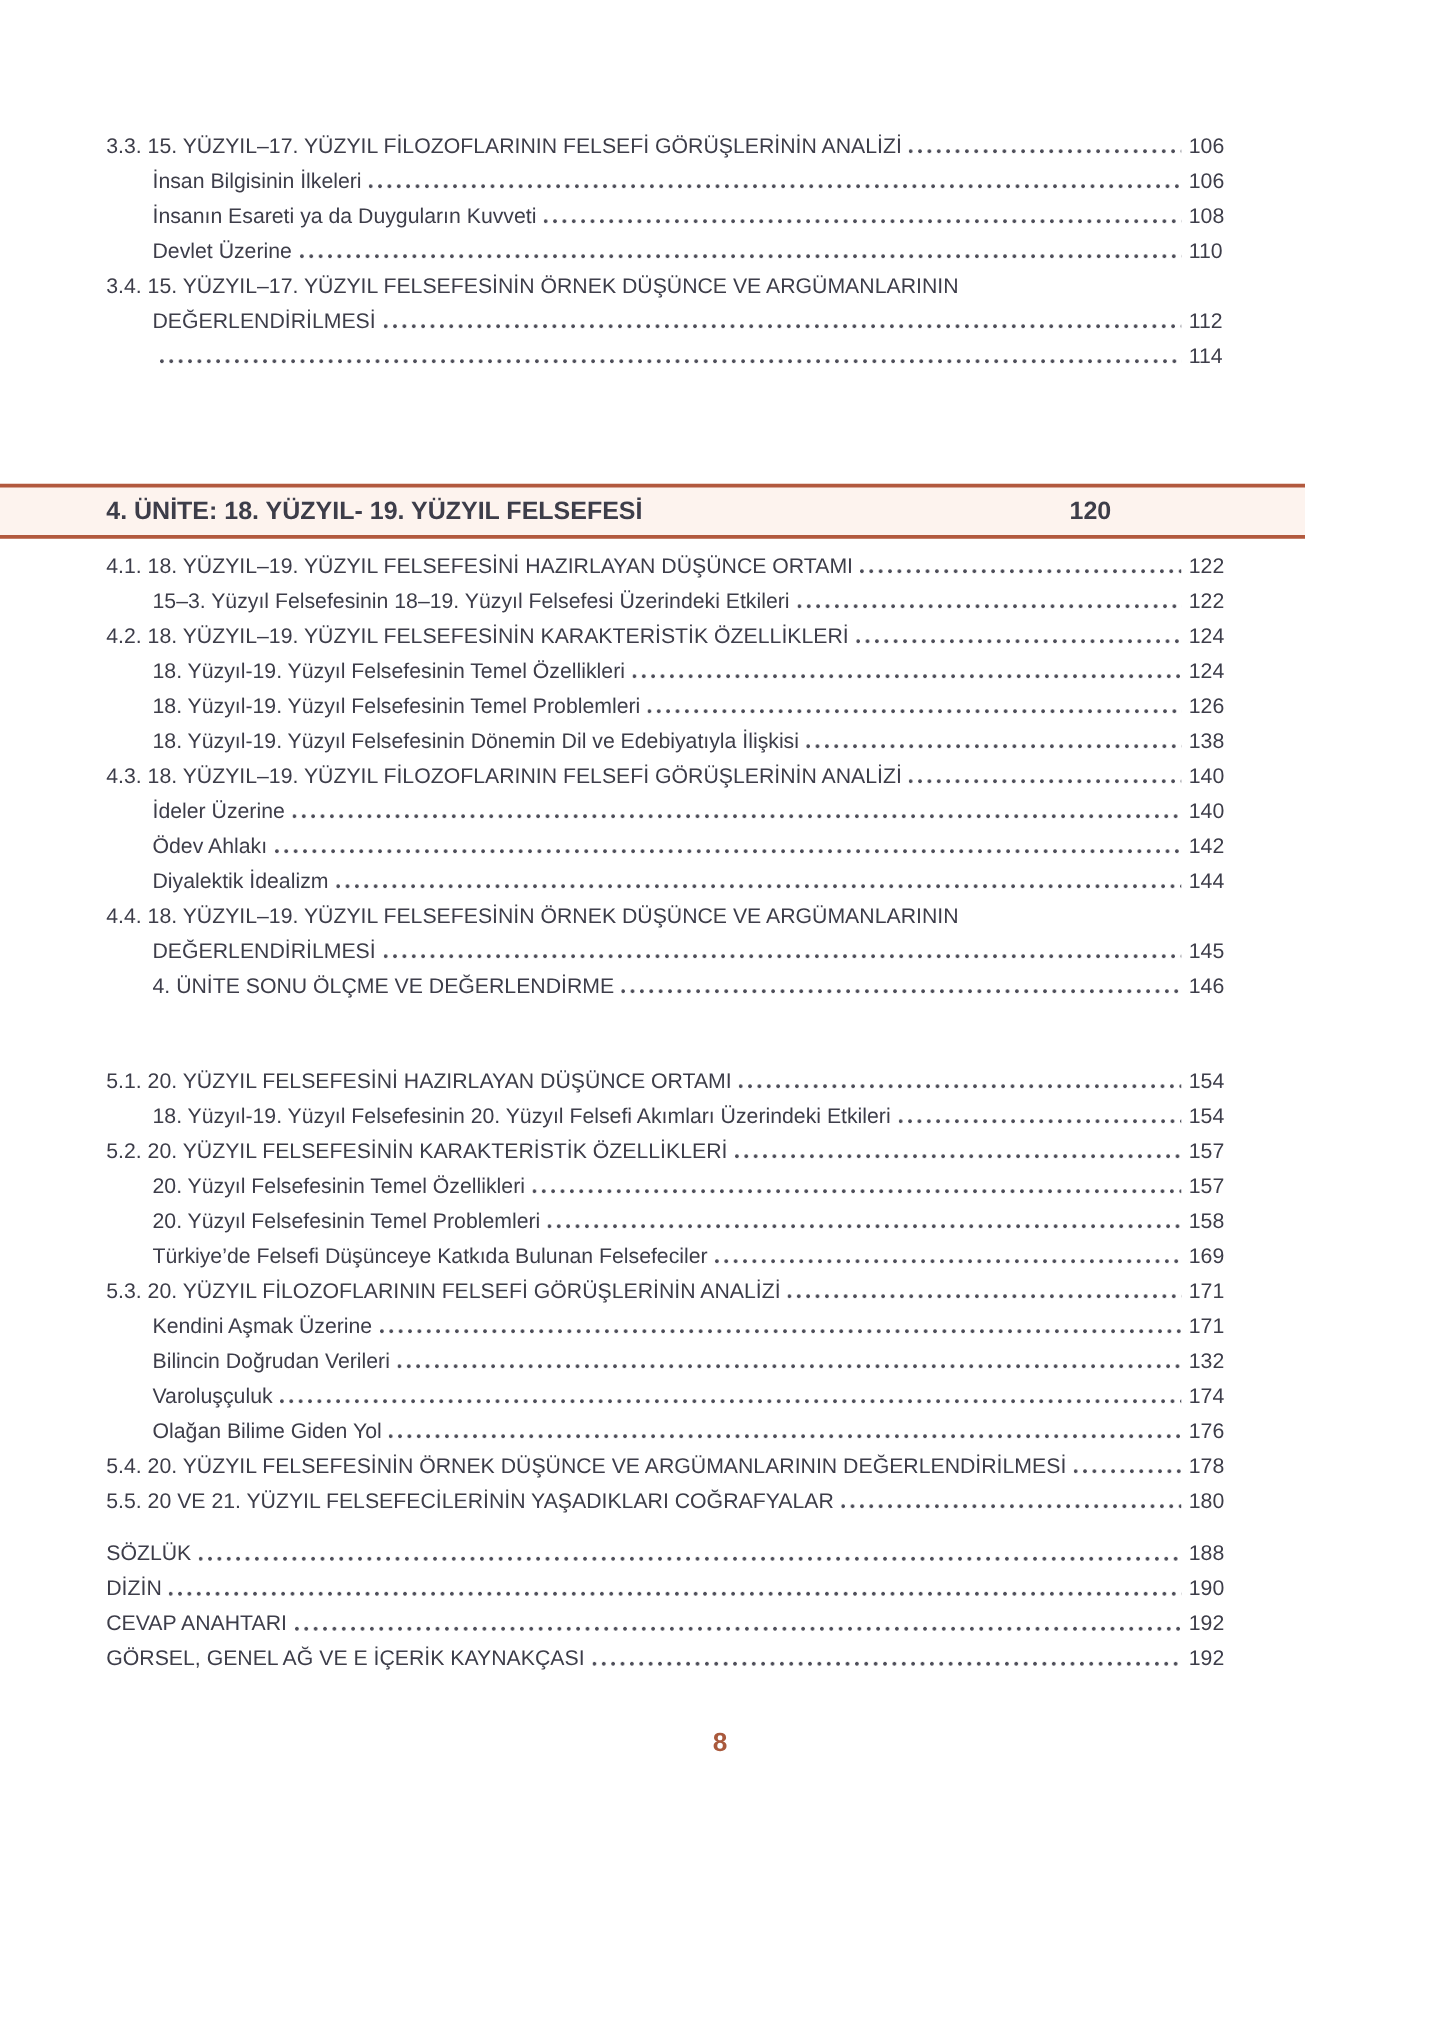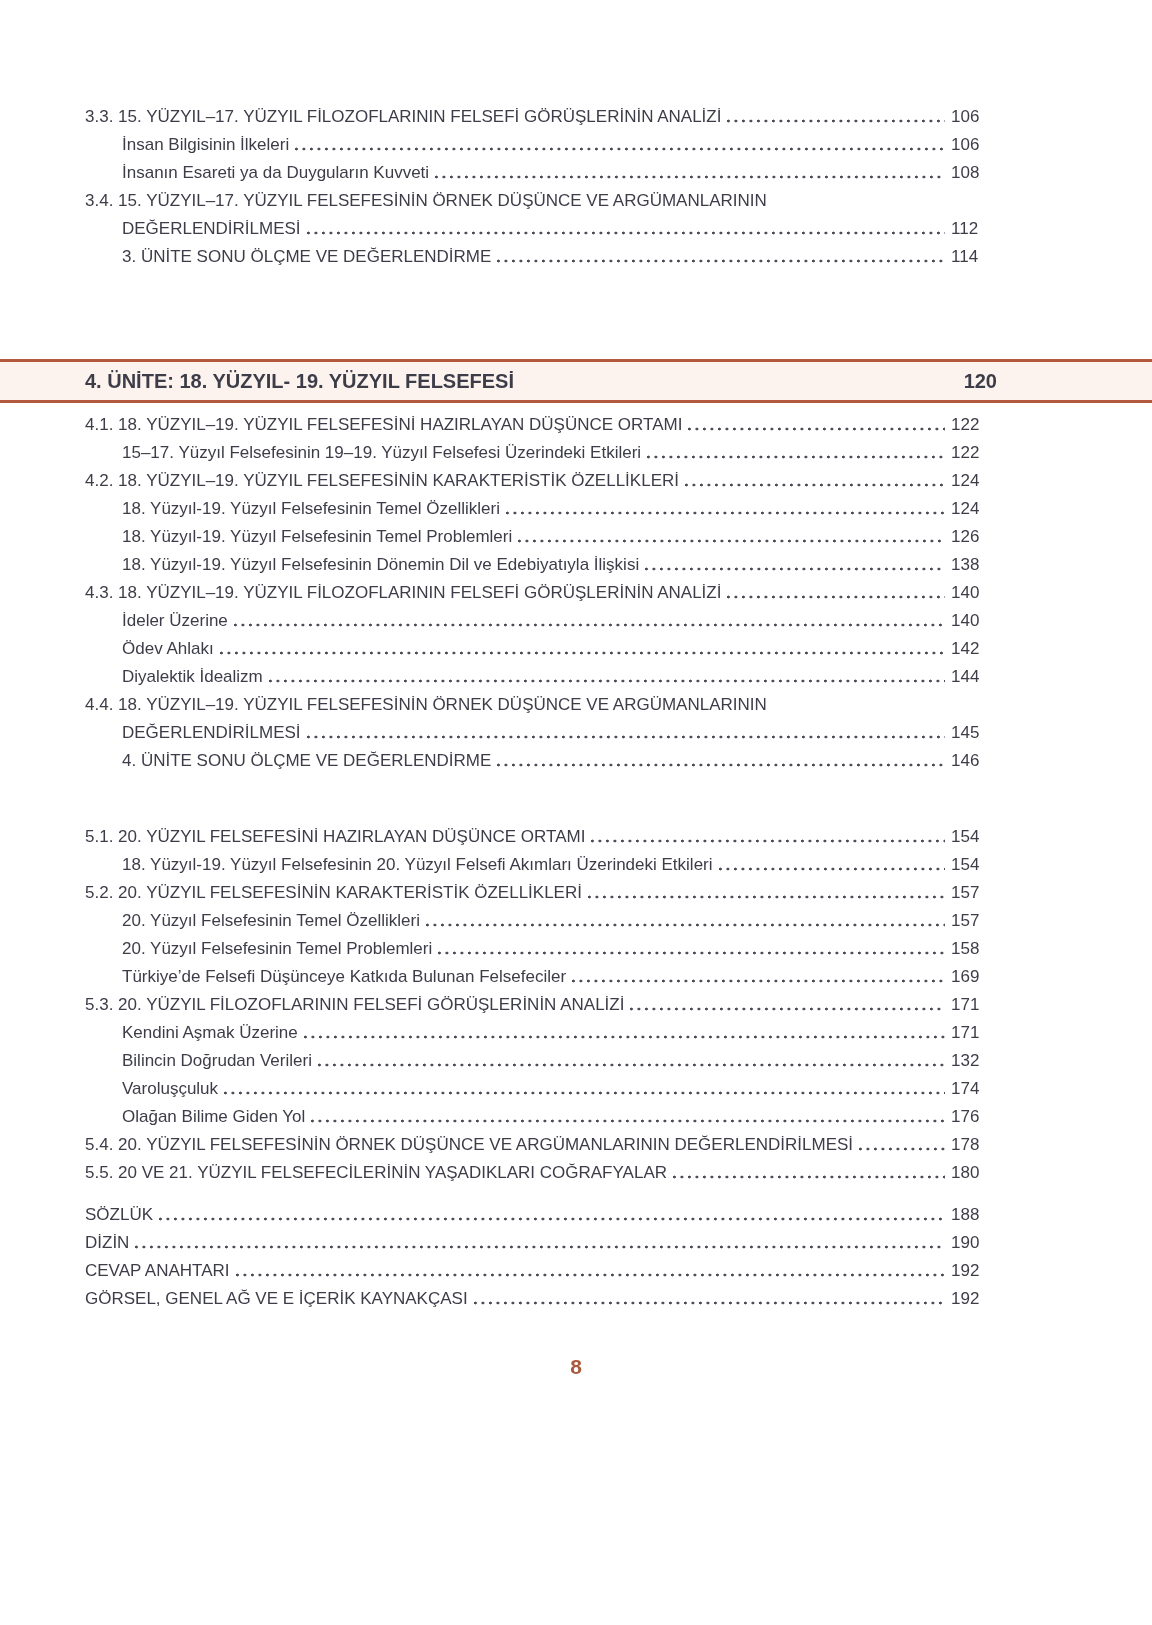--- a/index.html
+++ b/index.html
@@ -35,21 +35,21 @@
   }
   .toc-row .pg{
     width:46px;
     white-space:nowrap;
   }
   .spacer{width:100%;}
   .unit-band{
     display:flex;
     align-items:baseline;
     box-sizing:border-box;
-    width:1152px;
+    width:1044px;
     padding:7px 155px 7px 85px;
     border-top:3px solid;
     border-bottom:3px solid;
     font-weight:bold;
     font-size:20px;
     line-height:24px;
   }
   .unit-band .unit-title{flex:1;white-space:nowrap;}
   .unit-band .unit-page{width:46px;text-align:right;}
   .theme-warm{
@@ -81,46 +81,50 @@
       <div class="toc-row indent-1">
         <span class="t">İnsan Bilgisinin İlkeleri</span>
         <span class="leader"></span>
         <span class="pg">106</span>
       </div>
       <div class="toc-row indent-1">
         <span class="t">İnsanın Esareti ya da Duyguların Kuvveti</span>
         <span class="leader"></span>
         <span class="pg">108</span>
       </div>
+      <div class="toc-row indent-1">
+        <span class="t">Devlet Üzerine</span>
+        <span class="leader"></span>
+        <span class="pg">110</span>
+      </div>
       <div class="toc-row indent-0">
         <span class="t">3.4. 15. YÜZYIL–17. YÜZYIL FELSEFESİNİN ÖRNEK DÜŞÜNCE VE ARGÜMANLARININ</span>
       </div>
       <div class="toc-row indent-1">
         <span class="t">DEĞERLENDİRİLMESİ</span>
         <span class="leader"></span>
         <span class="pg">112</span>
       </div>
       <div class="toc-row indent-1">
-        <span class="t">3. ÜNİTE SONU ÖLÇME VE DEĞERLENDİRME</span>
         <span class="leader"></span>
         <span class="pg">114</span>
       </div>
       <div class="spacer" style="height: 88px;"></div>
       <div class="unit-band theme-warm">
         <span class="unit-title">4. ÜNİTE: 18. YÜZYIL- 19. YÜZYIL FELSEFESİ</span>
         <span class="unit-page">120</span>
       </div>
       <div class="spacer" style="height: 8px;"></div>
       <div class="toc-row indent-0">
         <span class="t">4.1. 18. YÜZYIL–19. YÜZYIL FELSEFESİNİ HAZIRLAYAN DÜŞÜNCE ORTAMI</span>
         <span class="leader"></span>
         <span class="pg">122</span>
       </div>
       <div class="toc-row indent-1">
-        <span class="t">15–17. Yüzyıl Felsefesinin 19–19. Yüzyıl Felsefesi Üzerindeki Etkileri</span>
+        <span class="t">15–3. Yüzyıl Felsefesinin 18–19. Yüzyıl Felsefesi Üzerindeki Etkileri</span>
         <span class="leader"></span>
         <span class="pg">122</span>
       </div>
       <div class="toc-row indent-0">
         <span class="t">4.2. 18. YÜZYIL–19. YÜZYIL FELSEFESİNİN KARAKTERİSTİK ÖZELLİKLERİ</span>
         <span class="leader"></span>
         <span class="pg">124</span>
       </div>
       <div class="toc-row indent-1">
         <span class="t">18. Yüzyıl-19. Yüzyıl Felsefesinin Temel Özellikleri</span>

